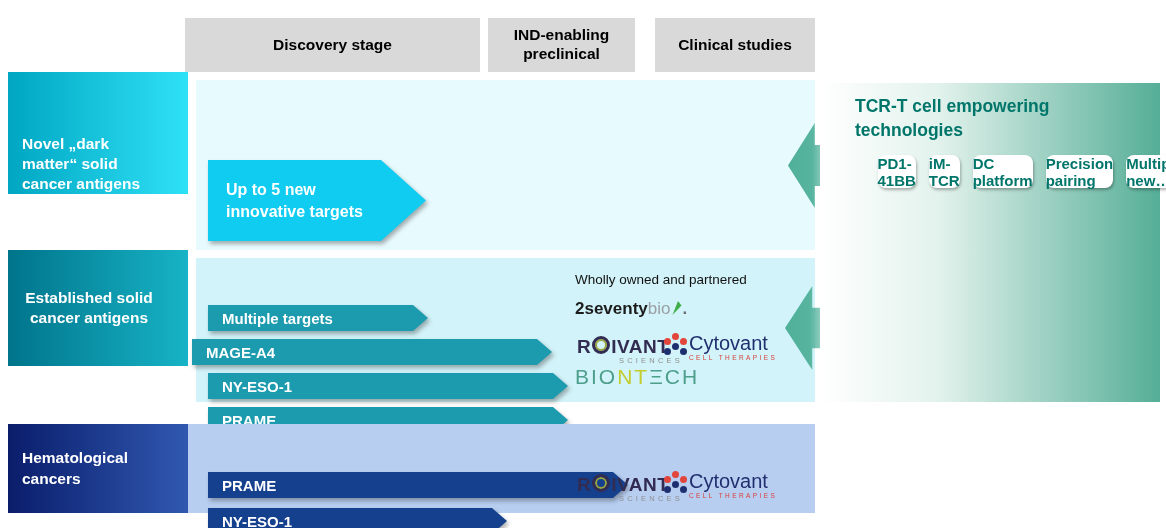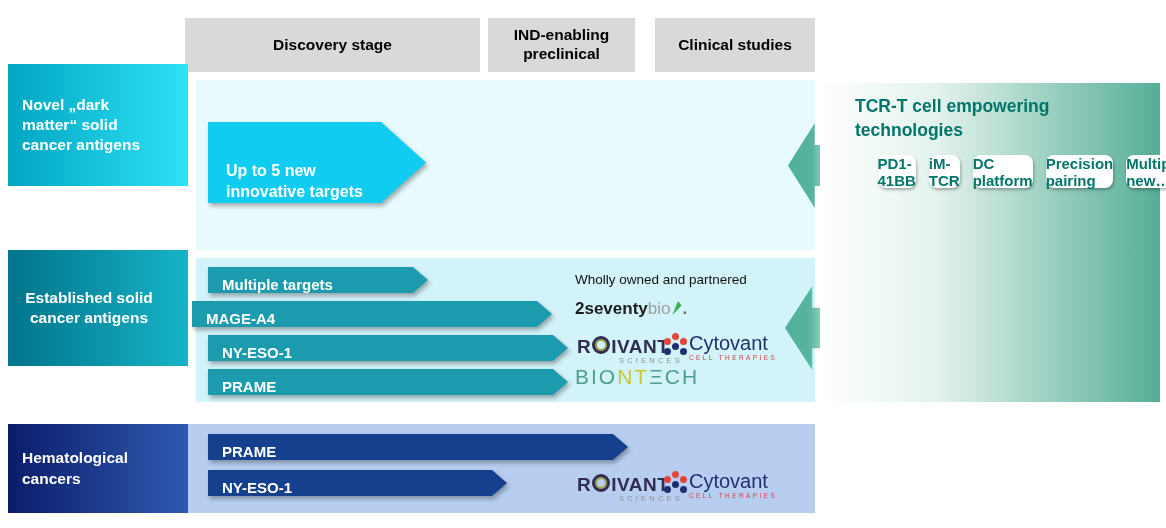--- a/index.html
+++ b/index.html
@@ -15,36 +15,36 @@
   }
   .hdr1{left:185px;width:295px;}
   .hdr2{left:488px;width:147px;}
   .hdr3{left:655px;width:160px;}
   
   .rowlabel{
     position:absolute;left:8px;color:#fff;font-weight:bold;font-size:15.5px;line-height:1.3;
     display:flex;align-items:center;padding-left:14px;box-sizing:border-box;width:180px;
   }
   .rowlabel .txt{display:block;}
-  .lab1{top:64px;height:122px;background:linear-gradient(90deg,#00a6c2,#2fe1f6);}
+  .lab1{top:72px;height:122px;background:linear-gradient(90deg,#00a6c2,#2fe1f6);align-items:flex-end;}
   .lab1 .txt{width:126px;}
   .lab2{top:250px;height:116px;background:linear-gradient(90deg,#00748b,#17b3c6);text-align:center;}
   .lab2 .txt{width:134px;}
   .lab3{top:424px;height:89px;background:linear-gradient(90deg,#0a1d6b,#3058b0);}
   .lab3 .txt{width:122px;}
   
   .band{position:absolute;}
   .band1{left:196px;top:80px;width:619px;height:170px;background:#e7fafd;}
   .band2{left:196px;top:258px;width:619px;height:144px;background:#d2f3f9;}
   .band3{left:188px;top:424px;width:627px;height:89px;background:#b7cef1;}
   
   .arrow-wrap{position:absolute;filter:drop-shadow(2px 3px 2px rgba(30,30,30,0.35));}
   .arrow-shape{
-    width:100%;height:100%;display:flex;align-items:flex-end;color:#fff;font-weight:bold;
-    white-space:nowrap;box-sizing:border-box;
+    width:100%;height:100%;display:flex;align-items:center;color:#fff;font-weight:bold;
+    white-space:nowrap;box-sizing:border-box;margin-top:38px;
   }
   .big-arrow .arrow-shape{
     background:#0fccf0;font-size:16px;line-height:1.35;padding-left:18px;white-space:normal;
     clip-path:polygon(0 0,calc(100% - 45px) 0,100% 50%,calc(100% - 45px) 100%,0 100%);
   }
   .big-arrow .arrow-shape .txt{width:150px;}
   .small-arrow .arrow-shape{
     font-size:15px;padding-left:14px;
     clip-path:polygon(0 0,calc(100% - 15px) 0,100% 50%,calc(100% - 15px) 100%,0 100%);
   }

